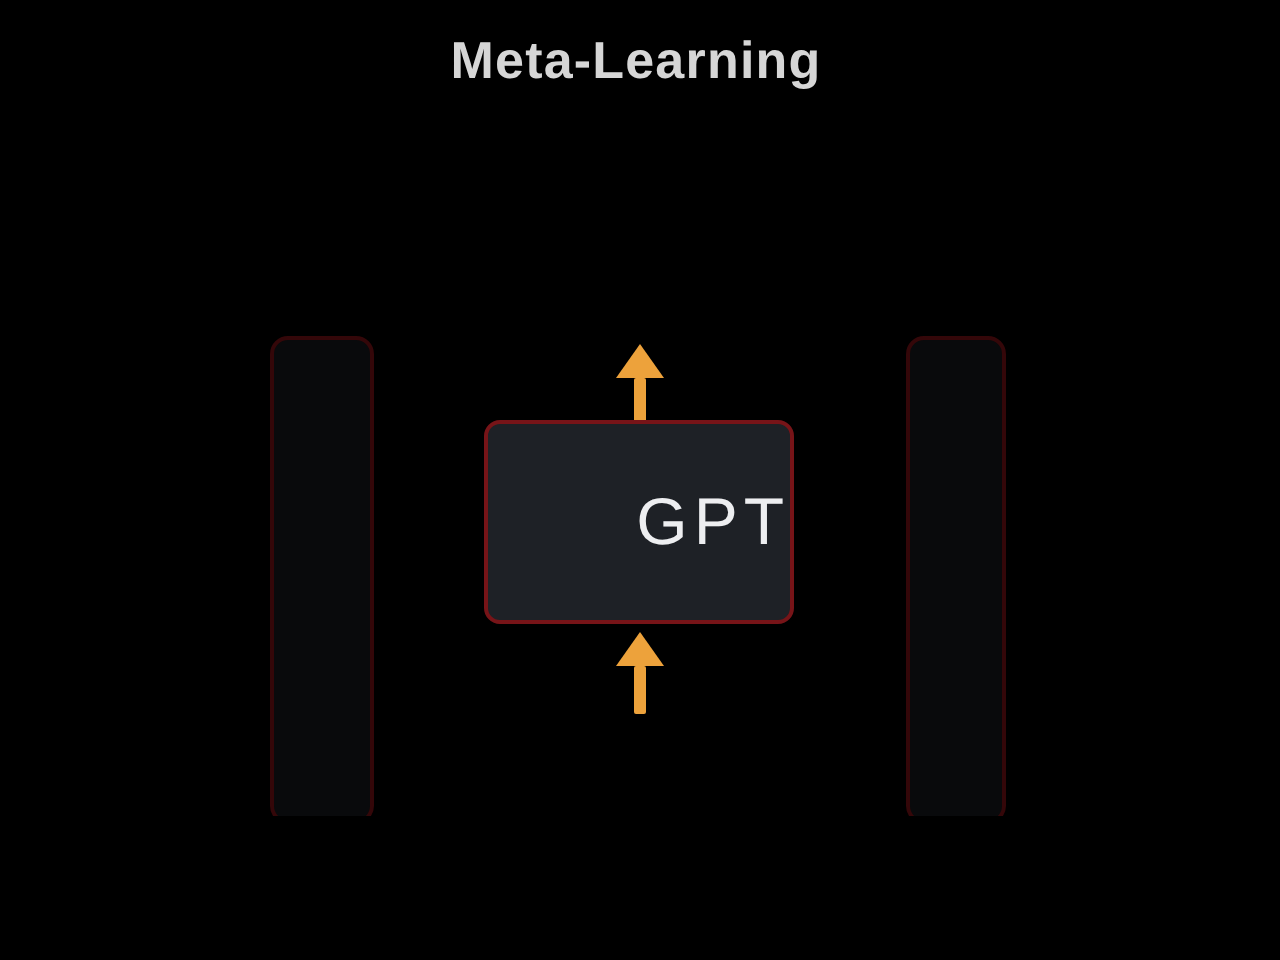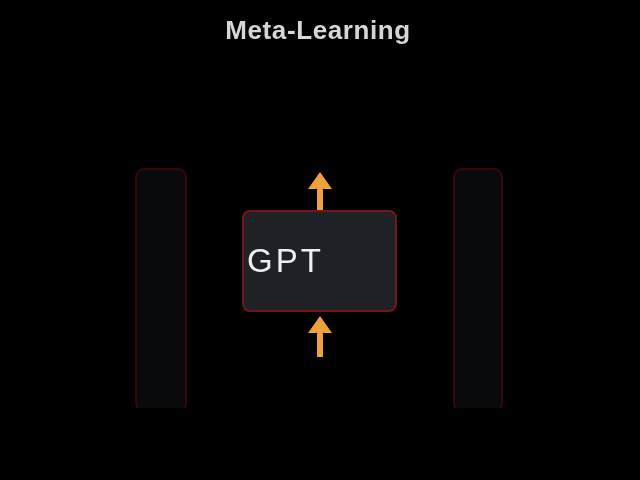--- a/index.html
+++ b/index.html
@@ -46,21 +46,21 @@
     left: 242px;
     top: 210px;
     width: 155px;
     height: 102px;
     box-sizing: border-box;
     background: var(--box-fill, #1e2126);
     border: 2px solid var(--box-border, #771418);
     border-radius: 8px;
     display: flex;
     align-items: center;
-    justify-content: flex-start;
+    justify-content: flex-end;
   }
   .gpt-box .label {
     color: var(--box-text, #edeef0);
     font-size: 33px;
     font-weight: 300;
     letter-spacing: 3px;
     padding-left: 3px; 
   }
 
   

